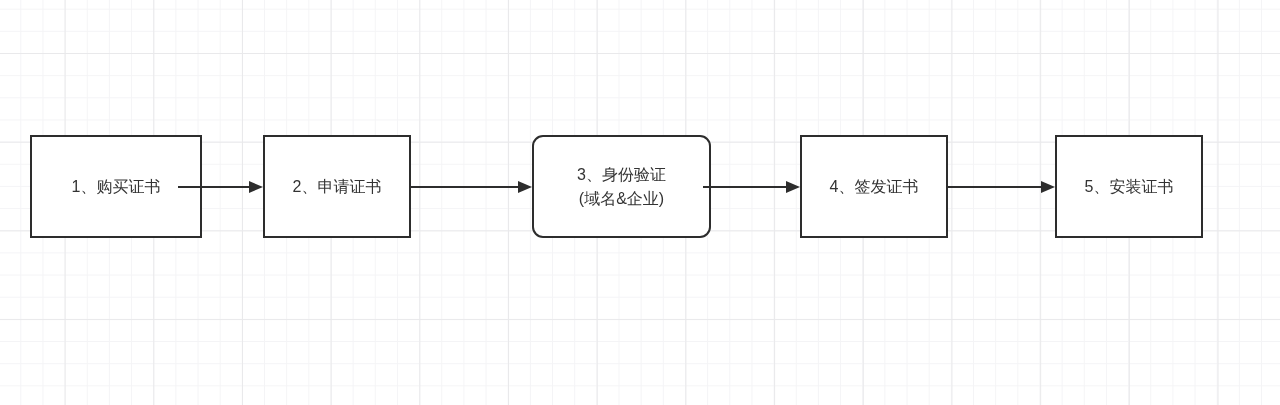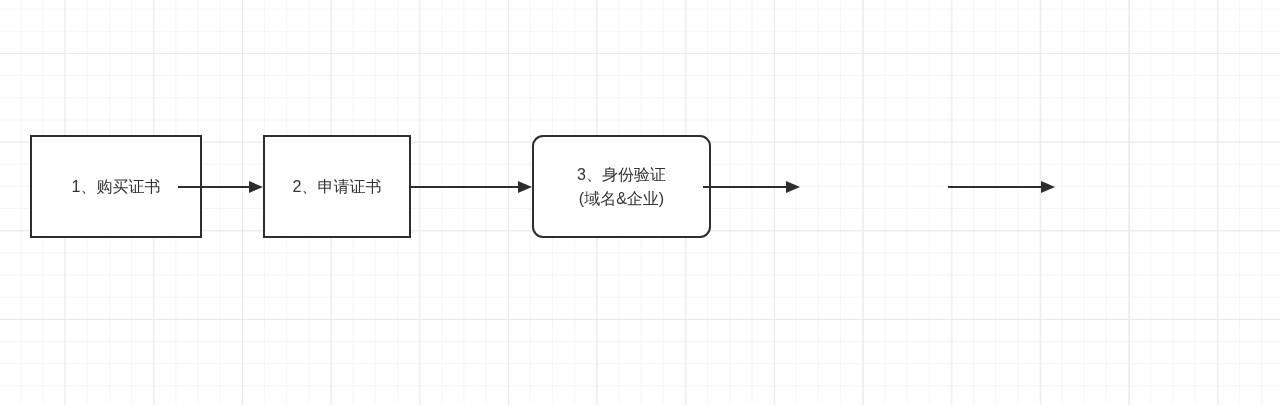--- a/index.html
+++ b/index.html
@@ -72,21 +72,29 @@
   <div class="node" style="left:263px; top:135px; width:148px; height:103px;">
     <span class="node-label">2、申请证书</span>
 
   </div>
 
   <div class="node" style="left:532px; top:135px; width:179px; height:103px;border-radius:11px;">
     <span class="node-label">3、身份验证</span>
     <span class="node-sublabel">(域名&amp;企业)</span>
   </div>
 
+  <div class="node" style="left:800px; top:135px; width:148px; height:103px;">
+    <span class="node-label">4、签发证书</span>
 
+  </div>
+
+  <div class="node" style="left:1055px; top:135px; width:148px; height:103px;">
+    <span class="node-label">5、安装证书</span>
+
+  </div>
 
   <div class="arrow" style="left:178px; top:187px; width:85px;">
     <span class="arrow-line"></span>
     <span class="arrow-head"></span>
   </div>
 
   <div class="arrow" style="left:411px; top:187px; width:121px;">
     <span class="arrow-line"></span>
     <span class="arrow-head"></span>
   </div>

